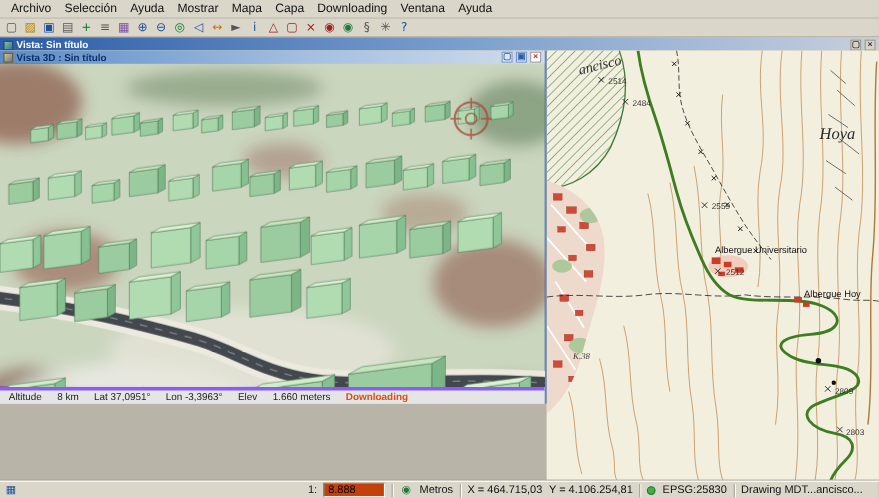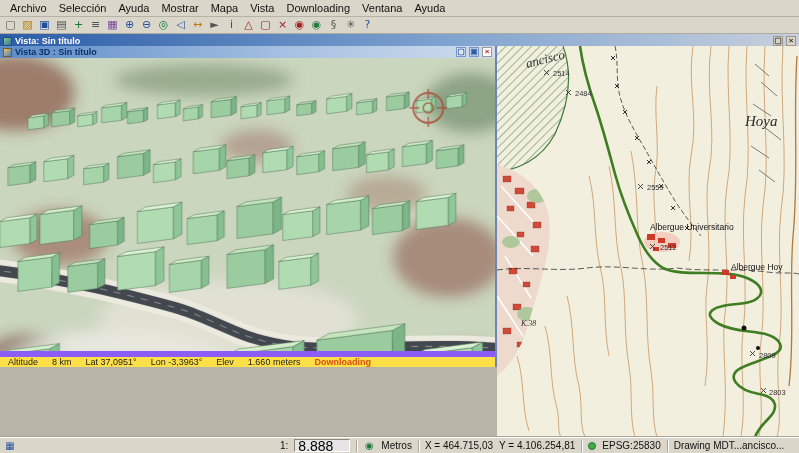--- a/index.html
+++ b/index.html
@@ -40,52 +40,52 @@
             display:flex; flex-direction:column; border-right:2px solid #6b86b4; background:#cbd6bf; }
   .view3d-titlebar { height:12px; background:linear-gradient(90deg,#5c8cc8,#a8c2e2 60%,#d0dcec);
                      display:flex; align-items:center; gap:3px; padding:0 3px;
                      font-size:9px; font-weight:bold; color:#0d2f66; }
   .view3d-titlebar .spacer { flex:1; }
   .cube-ico { width:9px; height:9px; border:1px solid #7a5a20;
               background:linear-gradient(135deg,#f0c060,#4a7fc1); }
   .scene-wrap { flex:1; position:relative; overflow:hidden; }
   .scene-wrap svg { display:block; }
 
-  .view3d-status { height:16px; background:#fde047; border-top:6px solid #8b5cf6;
+  .view3d-status { height:16px; background:#e5e5e5; border-top:4px solid #8b5cf6;
                    display:flex; align-items:center; font-size:9px; color:#222; padding:0 8px; gap:14px;
                    white-space:nowrap; }
   .dl { color:#d94f10; font-weight:bold; }
 
   
   .statusbar { position:absolute; left:0; right:0; bottom:0; height:16px; background:#dad6ca;
                border-top:1px solid #fff; box-shadow:0 -1px 0 #a8a49a; display:flex; align-items:center;
                font-size:10px; color:#111; gap:6px; padding:0 4px; white-space:nowrap; }
   .sb-ico { width:12px; height:12px; font-size:10px; line-height:12px; text-align:center;
             font-family:"DejaVu Sans", sans-serif; }
   .sb-spacer { width:252px; }
   .sb-sep { width:1px; height:12px; background:#a8a49a; box-shadow:1px 0 0 #fff; }
   .scale-field { width:56px; height:13px; border:1px solid; border-color:#8a8678 #fff #fff #8a8678;
-                 background:#e5e5e5; font-size:14px; padding:0 3px; font-family:"Liberation Sans",sans-serif; }
+                 background:#c2410c; font-size:10px; padding:0 3px; font-family:"Liberation Sans",sans-serif; }
   .crs-dot { width:8px; height:8px; border-radius:50%; background:#3fae4a; border:1px solid #1f7a2c; }
 
   .serif-it { font-family:"Liberation Serif", serif; font-style:italic; }
 </style>
 </head>
 <body>
 
 <div class="app">
 
   <div class="menubar">
 
   <div class="menu-item">Archivo</div>
       <div class="menu-item">Selección</div>
       <div class="menu-item">Ayuda</div>
       <div class="menu-item">Mostrar</div>
       <div class="menu-item">Mapa</div>
-      <div class="menu-item">Vista</div>
+      <div class="menu-item">Capa</div>
       <div class="menu-item">Downloading</div>
       <div class="menu-item">Ventana</div>
       <div class="menu-item">Ayuda</div>
     </div>
 
   <div class="toolbar">
 
   <button class="tool" style="color: rgb(85, 85, 85);">▢</button>
       <button class="tool" style="color: rgb(184, 134, 11);">▨</button>
       <button class="tool" style="color: rgb(31, 78, 156);">▣</button>

